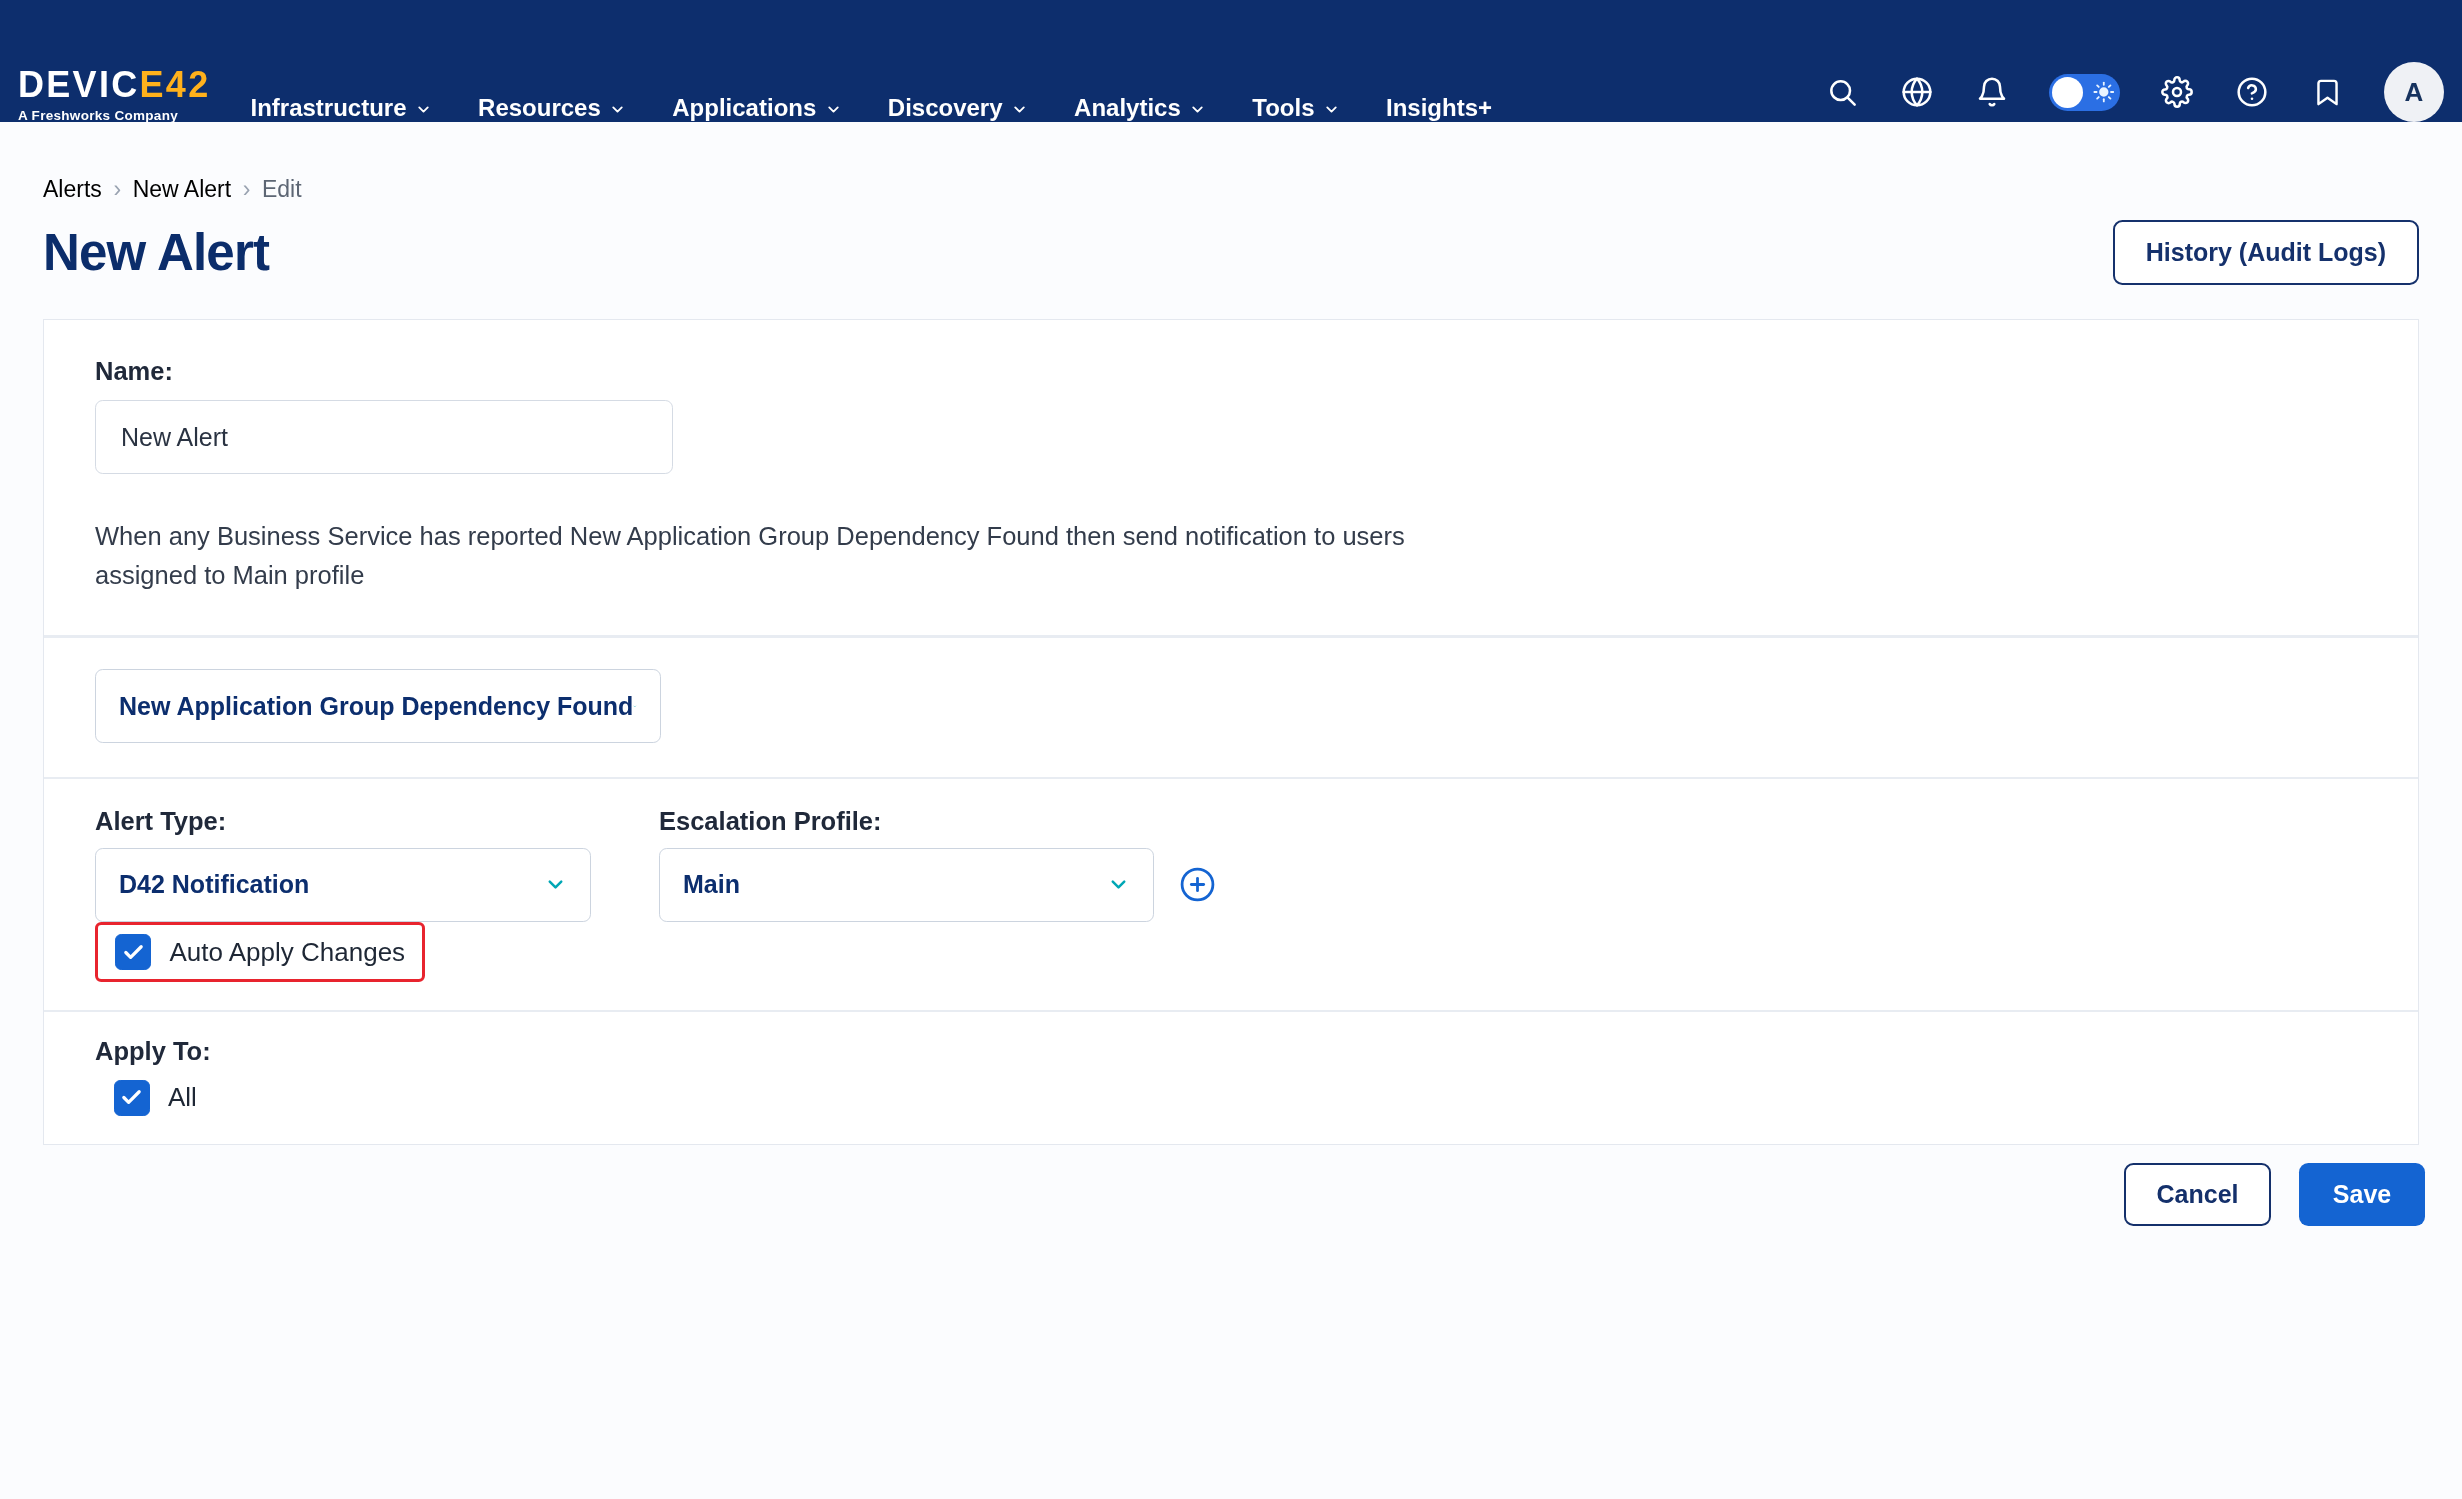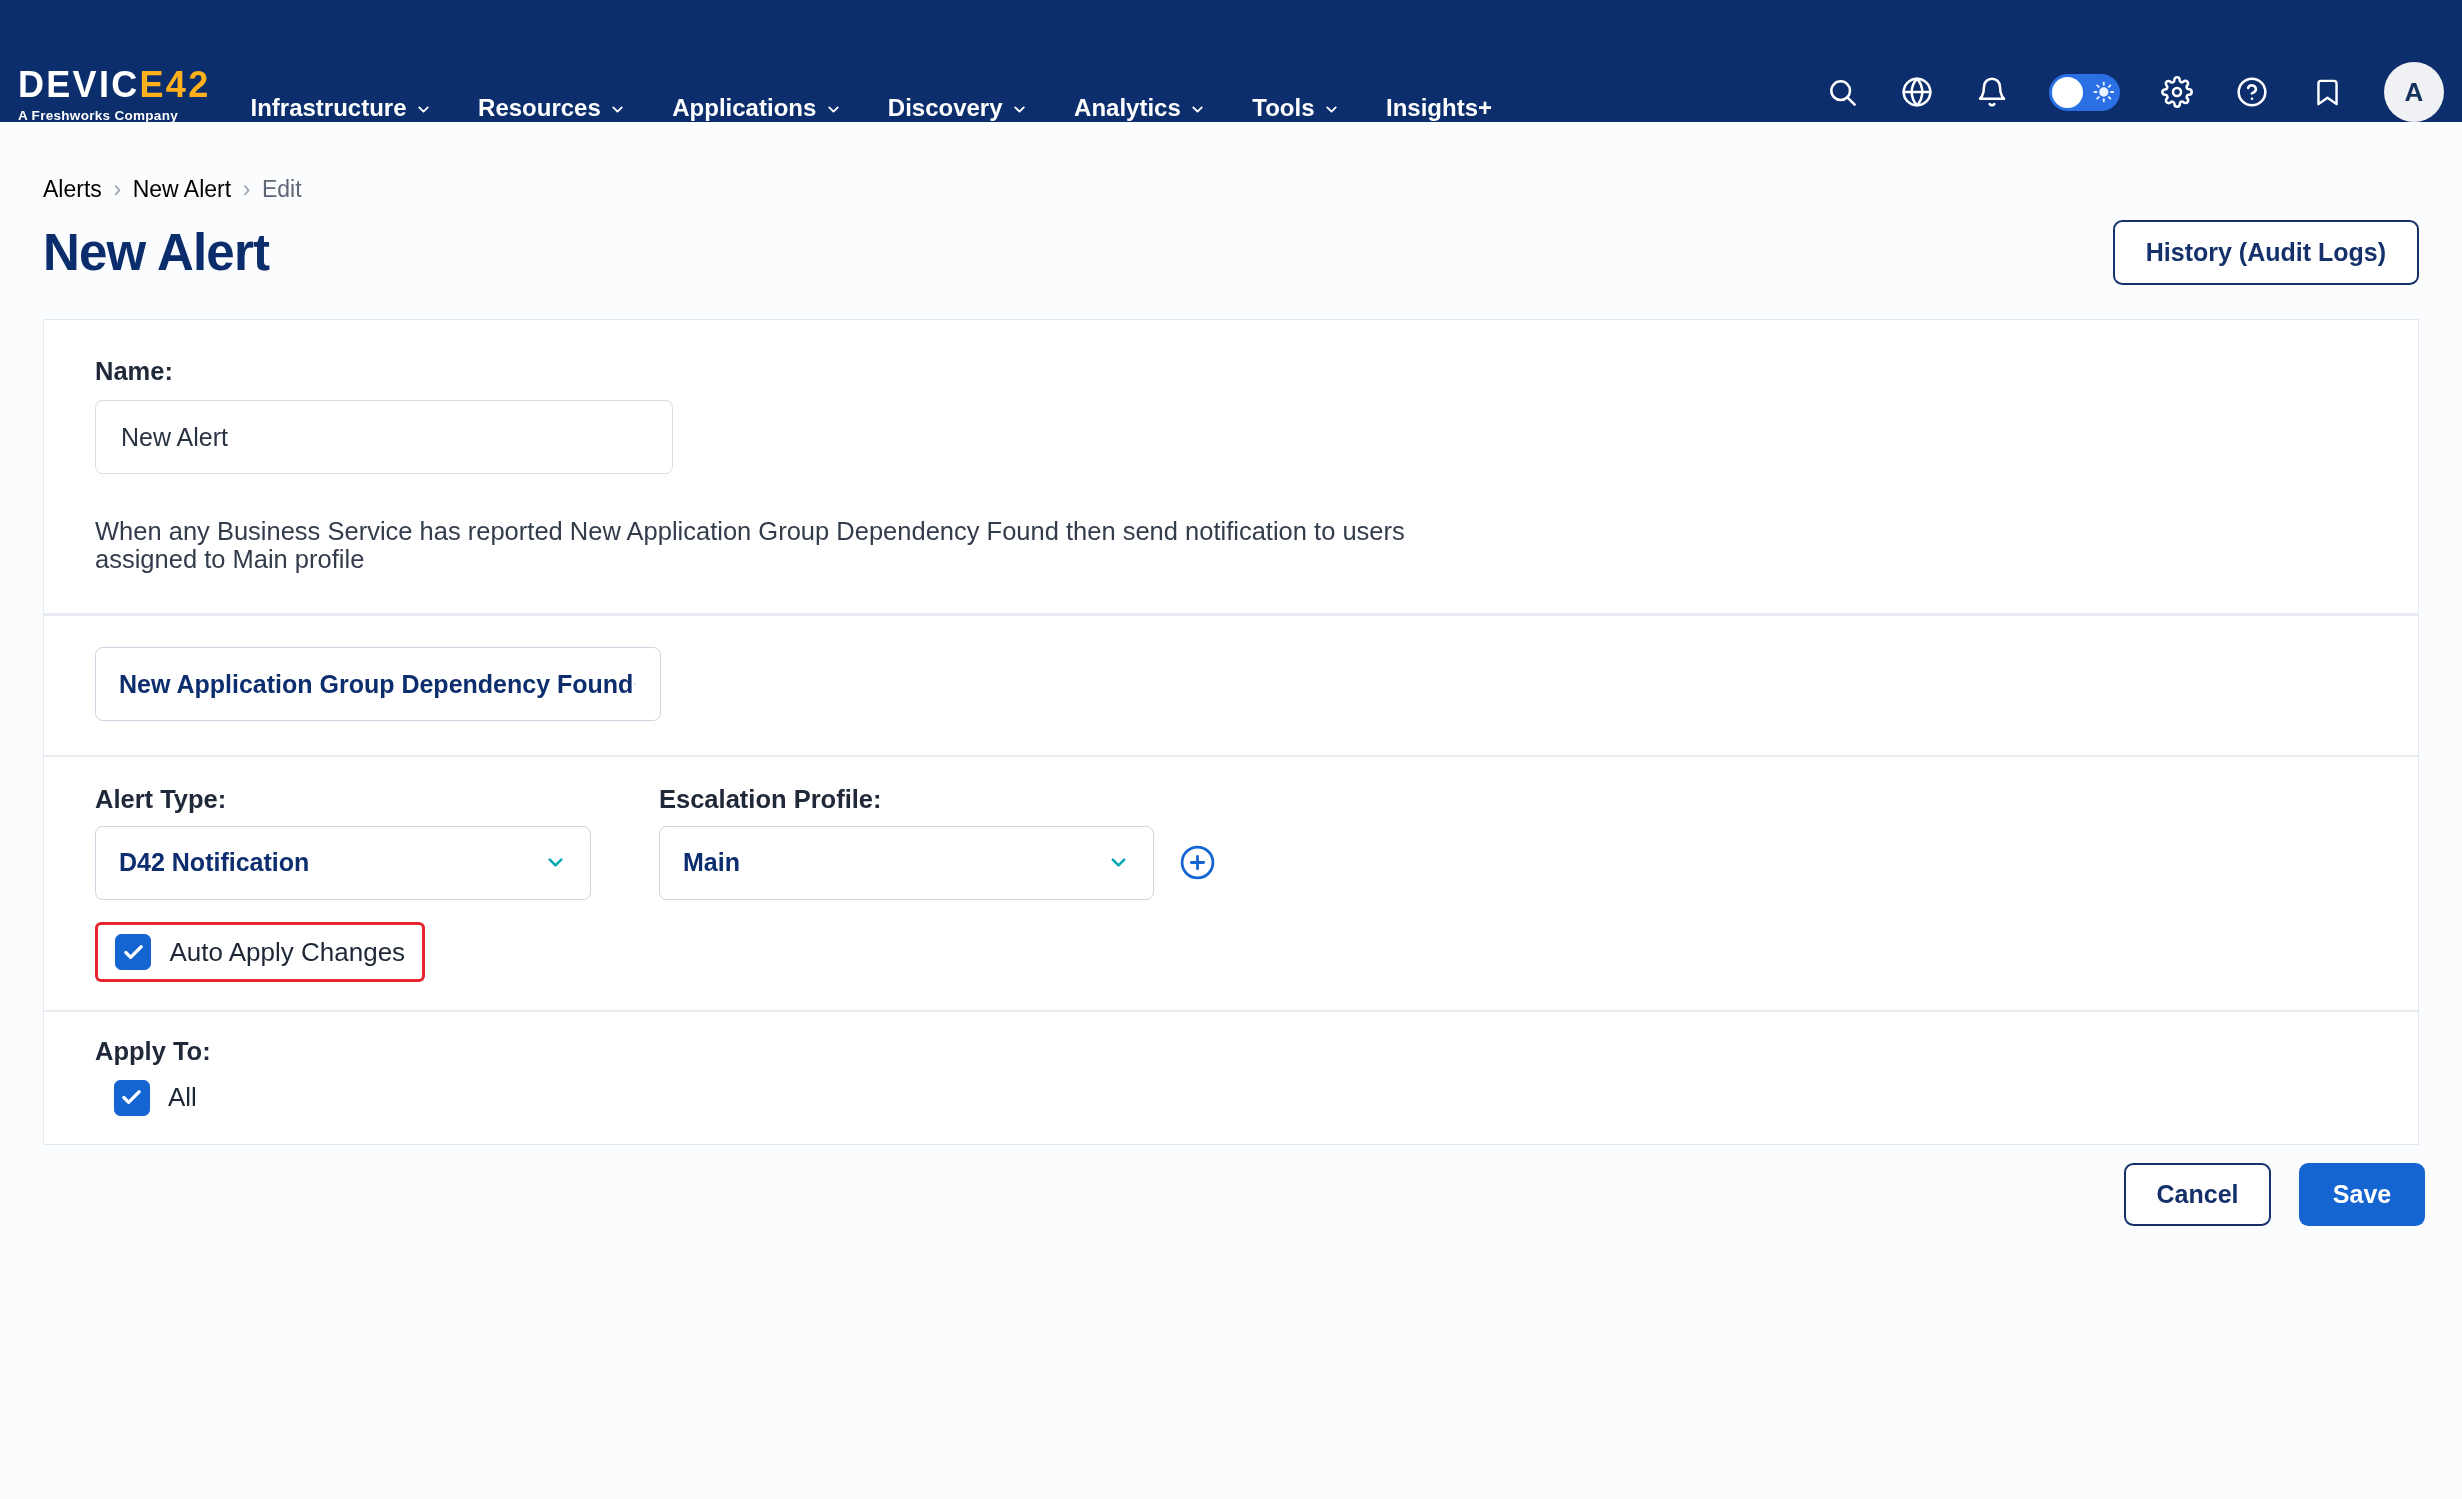--- a/index.html
+++ b/index.html
@@ -39,31 +39,31 @@
   .sec-a{padding-top:37px;padding-bottom:40px}
   .sec-b{padding-top:31px;padding-bottom:34px}
   .sec-c{padding-top:31px;padding-bottom:34px}
   .sec-d{padding-top:28px;padding-bottom:28px}
   .sec-e{padding-top:25px;padding-bottom:28px}
 
   .field-label{font-size:25.5px;font-weight:700;color:#20293a;display:block}
   .mb{margin-bottom:14px}
   .mb2{margin-bottom:12.4px}
   .text-input{width:578px;height:74px;border:1.5px solid #d5dbe4;border-radius:7.7px;padding:0 25px;font-size:25px;color:#2a3342;font-family:inherit;background:#ffffff;outline:none}
-  .description{margin-top:43px;font-size:25.5px;line-height:28px;color:#333c4b;max-width:1337px}
+  .description{margin-top:43px;font-size:25.5px;line-height:39px;color:#333c4b;max-width:1337px}
 
   .select{display:flex;align-items:center;justify-content:space-between;height:74px;border:1.5px solid #ccd4df;border-radius:7.7px;padding:0 23px;background:#ffffff;cursor:pointer}
   .select-value{font-size:25px;font-weight:600;color:#0c2e6e;white-space:nowrap}
   .w-rule{width:492px}
   .w-trigger{width:566px}
   .w-alert{width:496px}
   .w-esc{width:495px}
 
   .red-box{border:3.9px solid #e8242e;border-radius:6.2px;padding:5.4px;display:inline-block}
-  .red-box-check{border:3.9px solid #e8242e;border-radius:6.2px;padding:9.3px 17px;display:inline-flex;margin-top:22px}
+  .red-box-check{border:3.9px solid #e8242e;border-radius:6.2px;padding:9.3px 17px;display:inline-flex;margin-top:0}
 
   .two-col{display:flex;gap:68px;align-items:flex-start}
   .col{display:flex;flex-direction:column}
   .esc-row{display:flex;align-items:center;gap:25px}
   .plus-btn{display:flex;align-items:center;justify-content:center;cursor:pointer;background:none;border:none}
 
   .checkbox-row{display:flex;align-items:center;gap:18.5px;cursor:pointer}
   .checkbox{width:36px;height:36px;border-radius:6.2px;border:1.5px solid #b9c2cf;display:flex;align-items:center;justify-content:center;background:#ffffff;flex:0 0 auto}
   .checkbox[data-checked="true"]{background:#1464d2;border-color:#1464d2}
   .checkbox-label{font-size:26px;color:#1e2735}

